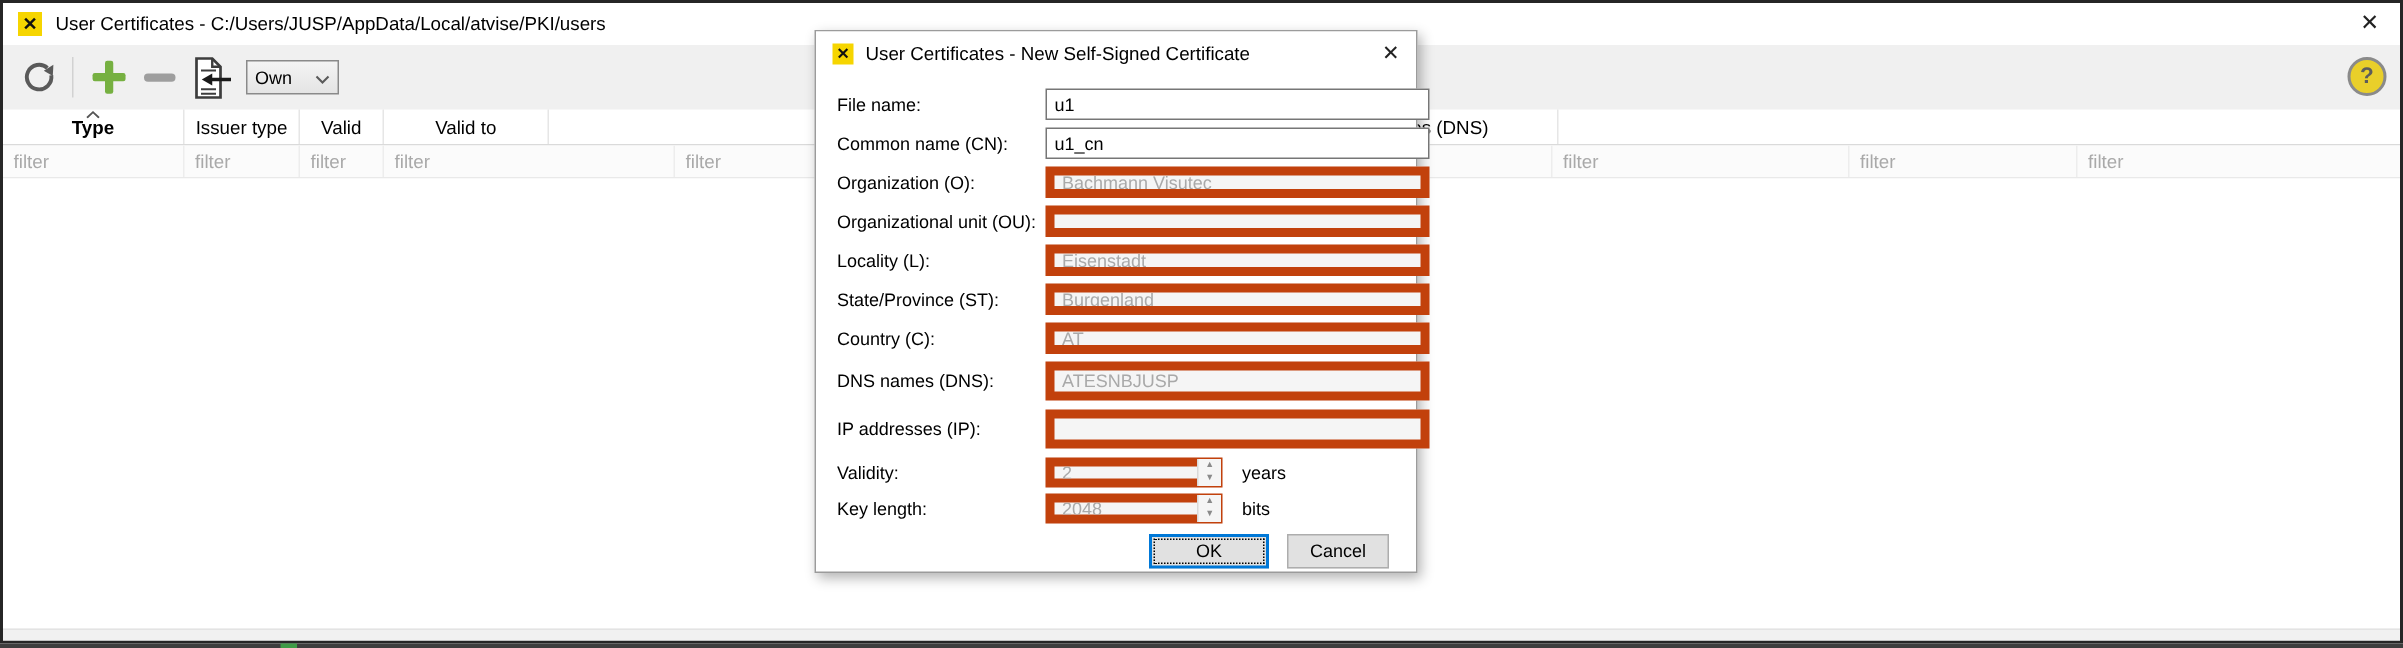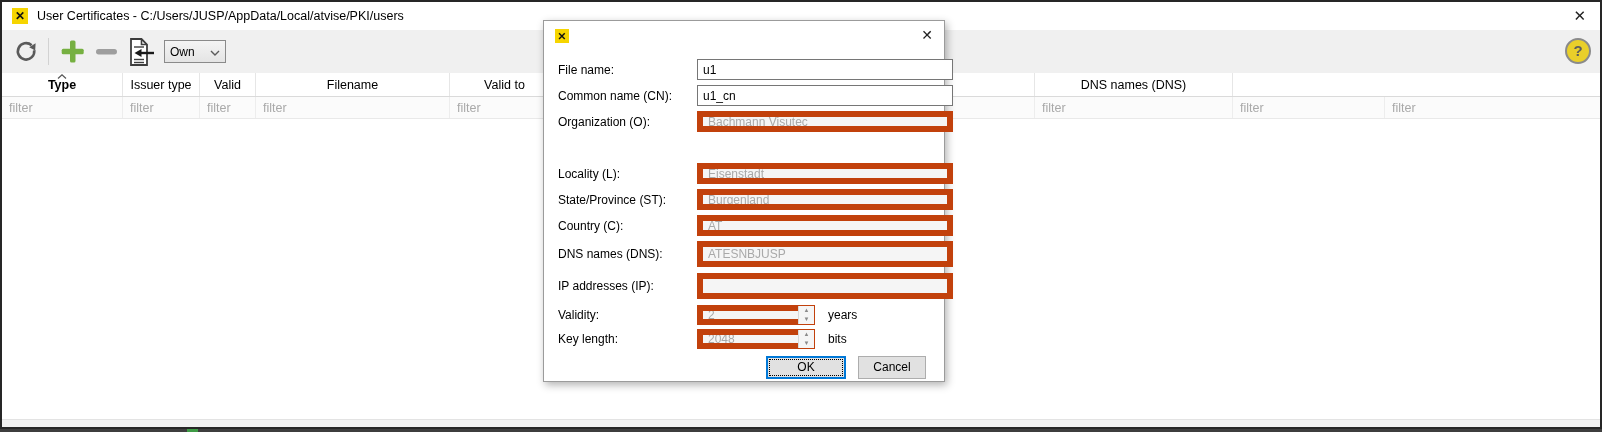--- a/index.html
+++ b/index.html
@@ -112,23 +112,20 @@
         <polyline points="1,4.5 5,0.8 9,4.5" fill="none" stroke="#555" stroke-width="1.2"></polyline>
       </svg>
       <span>Type</span>
     </div>
     <div class="hcell" style="width:77px">
         <span>Issuer type</span>
       </div>
     <div class="hcell" style="width:56px">
         <span>Valid</span>
       </div>
-    <div class="hcell" style="width:194px">
-        <span>Filename</span>
-      </div>
     <div class="hcell" style="width:110px">
         <span>Valid to</span>
       </div>
     <div class="hcell" style="width:240px">
         <span></span>
       </div>
     <div class="hcell" style="width:235px">
         <span></span>
       </div>
     <div class="hcell" style="width:198px">
@@ -153,34 +150,39 @@
   <div class="status-strip"></div>
 </div>
 
 <div class="bottom-sliver">
   <div class="green-bit"></div>
 </div>
 
 <div class="dialog">
   <div class="dialog-titlebar">
     <div class="dialog-icon">✕</div>
+    <span class="dialog-title">User Certificates - New Self-Signed Certificate</span>
     <span class="dialog-close">✕</span>
   </div>
 
   <div class="frow" style="top:38px">
     <label>File name:</label>
     <input class="finput enabled" value="u1" style="">
   </div>
   <div class="frow" style="top:64px">
     <label>Common name (CN):</label>
     <input class="finput enabled" value="u1_cn" style="">
   </div>
   <div class="frow" style="top:90px">
     <label>Organization (O):</label>
     <input class="finput disabled" disabled="" value="Bachmann Visutec" style="">
+  </div>
+  <div class="frow" style="top:116px">
+    <label>Organizational unit (OU):</label>
+    <input class="finput disabled" disabled="" value="" style="">
   </div>
   <div class="frow" style="top:142px">
     <label>Locality (L):</label>
     <input class="finput disabled" disabled="" value="Eisenstadt" style="">
   </div>
   <div class="frow" style="top:168px">
     <label>State/Province (ST):</label>
     <input class="finput disabled" disabled="" value="Burgenland" style="">
   </div>
   <div class="frow" style="top:194px">

